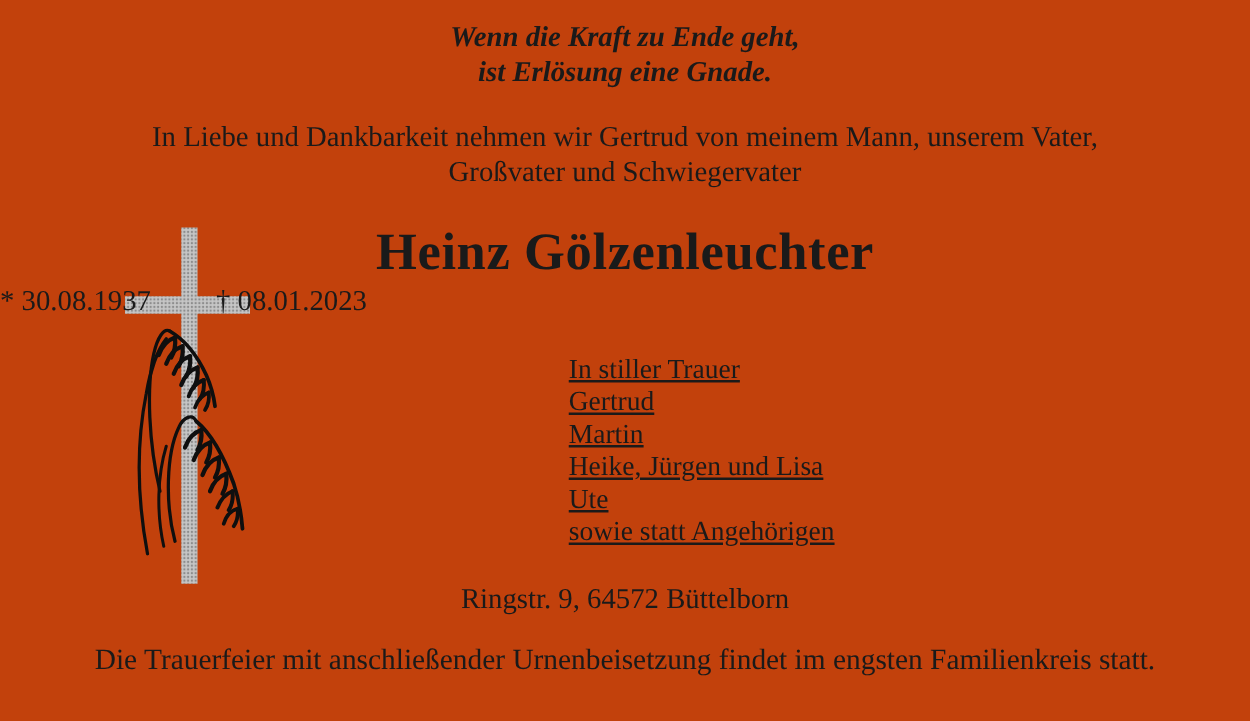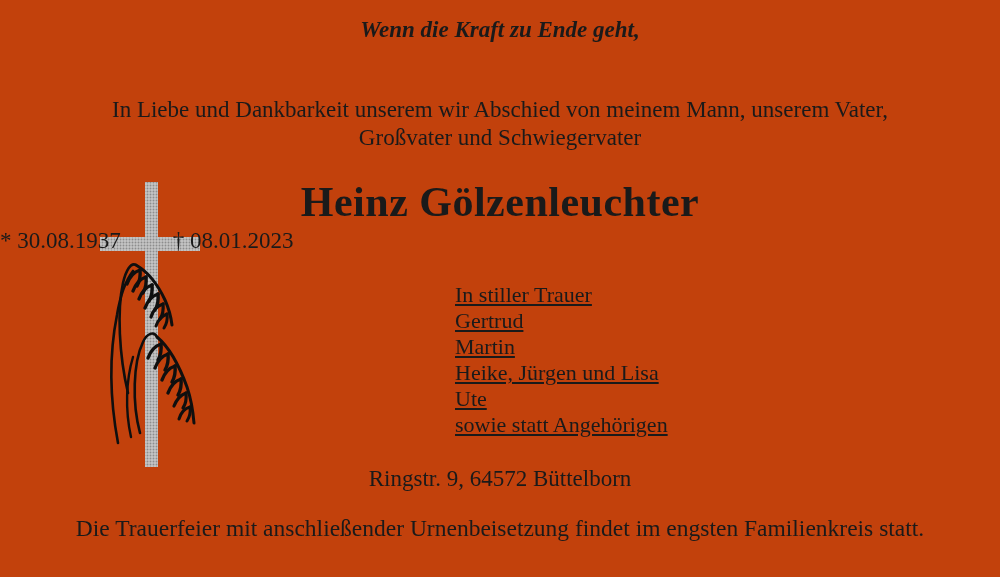--- a/index.html
+++ b/index.html
@@ -110,24 +110,25 @@
       <path d="M 86,204 q 1,9 -3,16" stroke-width="3.4"></path>
       <path d="M 91,218 q -8,3 -12,13" stroke-width="3.2"></path>
       <path d="M 91,218 q 1,9 -3,15" stroke-width="3.2"></path>
       <path d="M 95,232 q -8,2 -11,12" stroke-width="3"></path>
       <path d="M 95,232 q 1,8 -3,14" stroke-width="3"></path>
     </g>
   </svg>
 
   <div class="centered epigraph">
     <div>Wenn die Kraft zu Ende geht,</div>
+    <div>ist Erlösung eine Gnade.</div>
   </div>
 
   <div class="centered intro">
-    <div>In Liebe und Dankbarkeit unserem wir Abschied von meinem Mann, unserem Vater,</div>
+    <div>In Liebe und Dankbarkeit nehmen wir Gertrud von meinem Mann, unserem Vater,</div>
     <div>Großvater und Schwiegervater</div>
   </div>
 
   <h1 class="centered deceased-name">Heinz Gölzenleuchter</h1>
 
   <div class="centered dates">
     <span>* 30.08.1937</span>
     <span>† 08.01.2023</span>
   </div>
 

